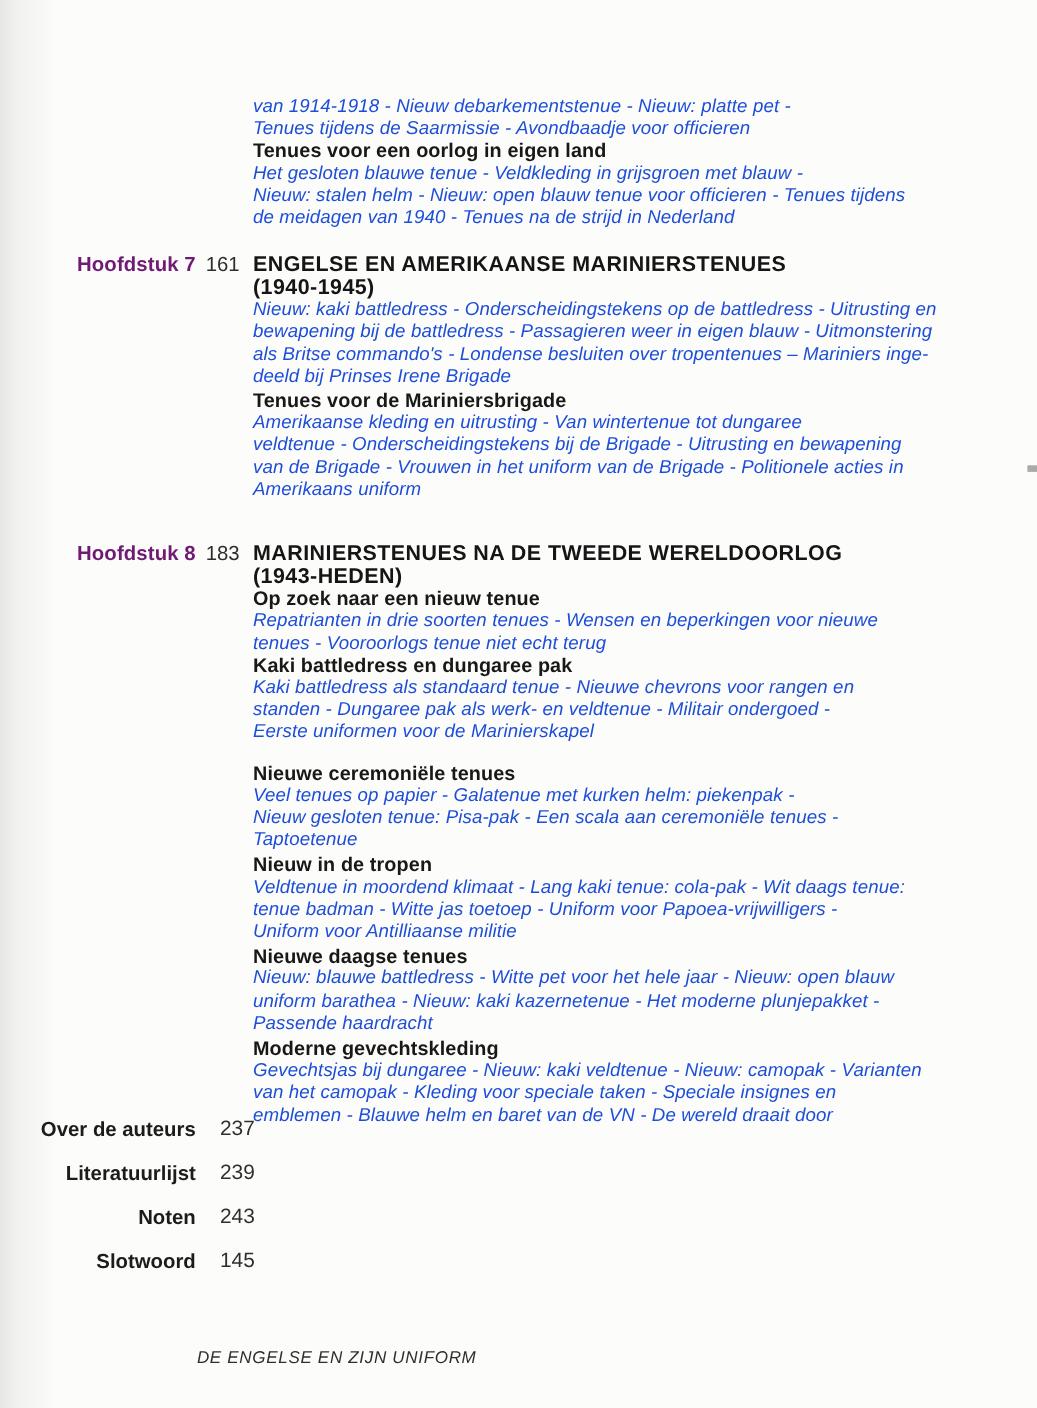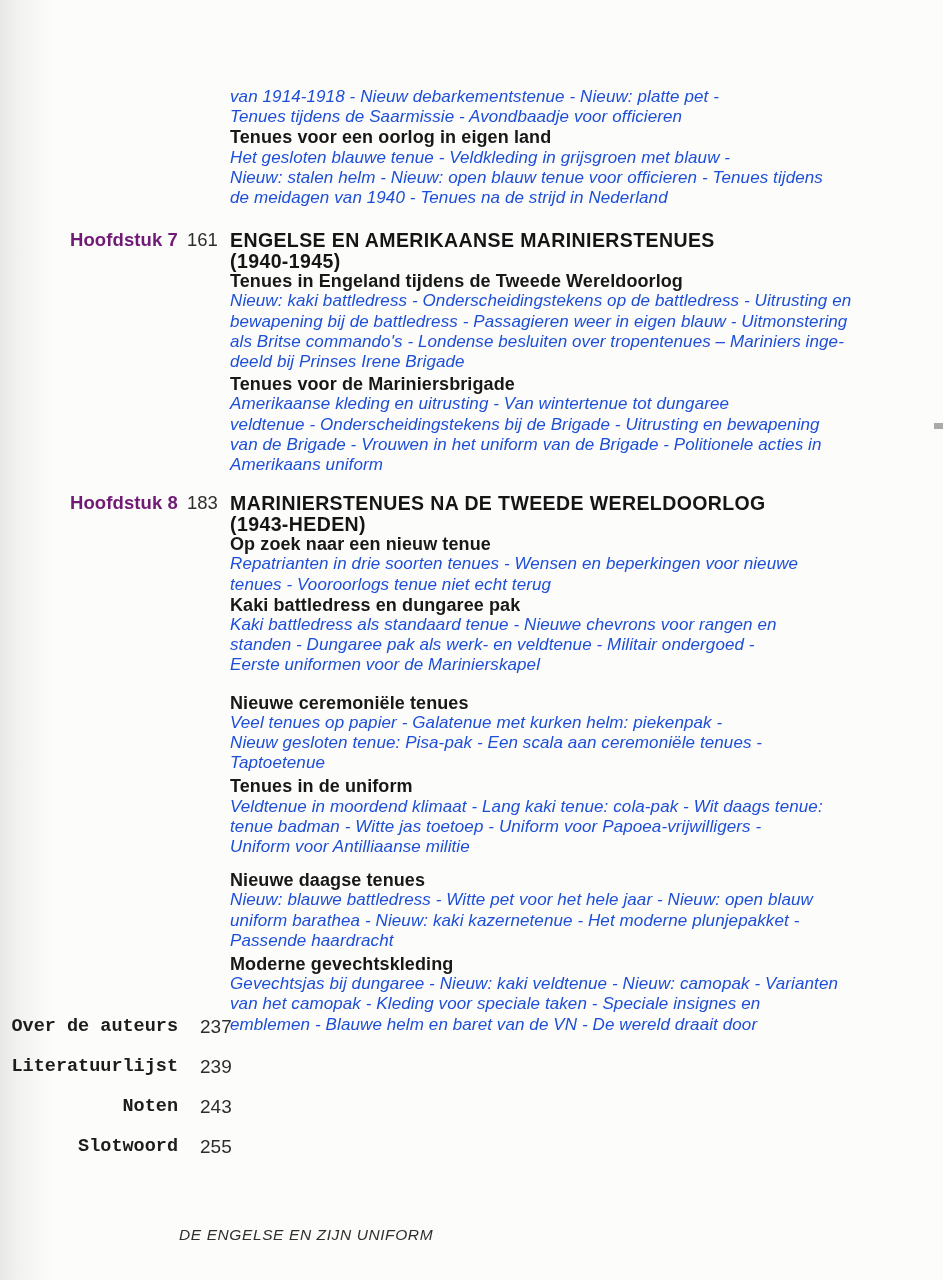--- a/index.html
+++ b/index.html
@@ -35,21 +35,21 @@
     font-weight:bold;font-size:18px;line-height:20.2px;color:#181818;
     letter-spacing:.1px;white-space:pre-line;
   }
   .section-body{
     font-style:italic;font-size:17px;line-height:20.2px;color:#1d4ed8;
     white-space:pre-line;letter-spacing:.1px;
   }
 
   .backmatter-row{position:absolute;left:0;width:400px;height:24px;}
   .backmatter-row .bm-label{position:absolute;left:0;width:178px;text-align:right;
-    font-weight:bold;font-size:18.5px;line-height:22px;color:#1c1c1c;font-family:Liberation Mono, monospace;}
+    font-weight:bold;font-size:18.5px;line-height:22px;color:#1c1c1c;}
   .backmatter-row .bm-page{position:absolute;left:200px;width:60px;
     font-size:19px;line-height:22px;color:#2e2e2e;}
 
   .footer{
     position:absolute;left:179px;top:1226px;
     font-style:italic;font-size:15.5px;letter-spacing:.6px;color:#2e2e2e;
     white-space:nowrap;
   }
 </style>
 </head>
@@ -70,21 +70,20 @@
 de meidagen van 1940 - Tenues na de strijd in Nederland</div>
     </div>
   </div>
 
   <div class="block" style="top:230px;left:0;width:943px;">
     <div class="col-label">Hoofdstuk 7</div>
     <div class="col-page">161</div>
     <div class="col-content">
       <div class="chapter-title">ENGELSE EN AMERIKAANSE MARINIERSTENUES
 (1940-1945)</div>
-      <div class="section-heading">Tenues in Engeland tijdens de Tweede Wereldoorlog</div>
       <div class="section-body">Nieuw: kaki battledress - Onderscheidingstekens op de battledress - Uitrusting en
 bewapening bij de battledress - Passagieren weer in eigen blauw - Uitmonstering
 als Britse commando's - Londense besluiten over tropentenues – Mariniers inge-
 deeld bij Prinses Irene Brigade</div>
       <div class="section-heading" style="margin-top:2px;">Tenues voor de Mariniersbrigade</div>
       <div class="section-body">Amerikaanse kleding en uitrusting - Van wintertenue tot dungaree
 veldtenue - Onderscheidingstekens bij de Brigade - Uitrusting en bewapening
 van de Brigade - Vrouwen in het uniform van de Brigade - Politionele acties in
 Amerikaans uniform</div>
     </div>
@@ -100,25 +99,25 @@
       <div class="section-body">Repatrianten in drie soorten tenues - Wensen en beperkingen voor nieuwe
 tenues - Vooroorlogs tenue niet echt terug</div>
       <div class="section-heading">Kaki battledress en dungaree pak</div>
       <div class="section-body">Kaki battledress als standaard tenue - Nieuwe chevrons voor rangen en
 standen - Dungaree pak als werk- en veldtenue - Militair ondergoed -
 Eerste uniformen voor de Marinierskapel</div>
       <div class="section-heading" style="margin-top:17px;">Nieuwe ceremoniële tenues</div>
       <div class="section-body">Veel tenues op papier - Galatenue met kurken helm: piekenpak -
 Nieuw gesloten tenue: Pisa-pak - Een scala aan ceremoniële tenues -
 Taptoetenue</div>
-      <div class="section-heading" style="margin-top:3px;">Tenues in de uniform</div>
+      <div class="section-heading" style="margin-top:3px;">Nieuw in de tropen</div>
       <div class="section-body">Veldtenue in moordend klimaat - Lang kaki tenue: cola-pak - Wit daags tenue:
 tenue badman - Witte jas toetoep - Uniform voor Papoea-vrijwilligers -
 Uniform voor Antilliaanse militie</div>
-      <div class="section-heading" style="margin-top:13px;">Nieuwe daagse tenues</div>
+      <div class="section-heading" style="margin-top:2px;">Nieuwe daagse tenues</div>
       <div class="section-body">Nieuw: blauwe battledress - Witte pet voor het hele jaar - Nieuw: open blauw
 uniform barathea - Nieuw: kaki kazernetenue - Het moderne plunjepakket -
 Passende haardracht</div>
       <div class="section-heading" style="margin-top:3px;">Moderne gevechtskleding</div>
       <div class="section-body">Gevechtsjas bij dungaree - Nieuw: kaki veldtenue - Nieuw: camopak - Varianten
 van het camopak - Kleding voor speciale taken - Speciale insignes en
 emblemen - Blauwe helm en baret van de VN - De wereld draait door</div>
     </div>
   </div>
 
@@ -129,18 +128,18 @@
   <div class="backmatter-row" style="top:1056px;">
     <span class="bm-label">Literatuurlijst</span>
     <span class="bm-page">239</span>
   </div>
   <div class="backmatter-row" style="top:1096px;">
     <span class="bm-label">Noten</span>
     <span class="bm-page">243</span>
   </div>
   <div class="backmatter-row" style="top:1136px;">
     <span class="bm-label">Slotwoord</span>
-    <span class="bm-page">255</span>
+    <span class="bm-page">145</span>
   </div>
 
   <div class="footer">DE ENGELSE EN ZIJN UNIFORM</div>
 
 </div>
 
 </body></html>

